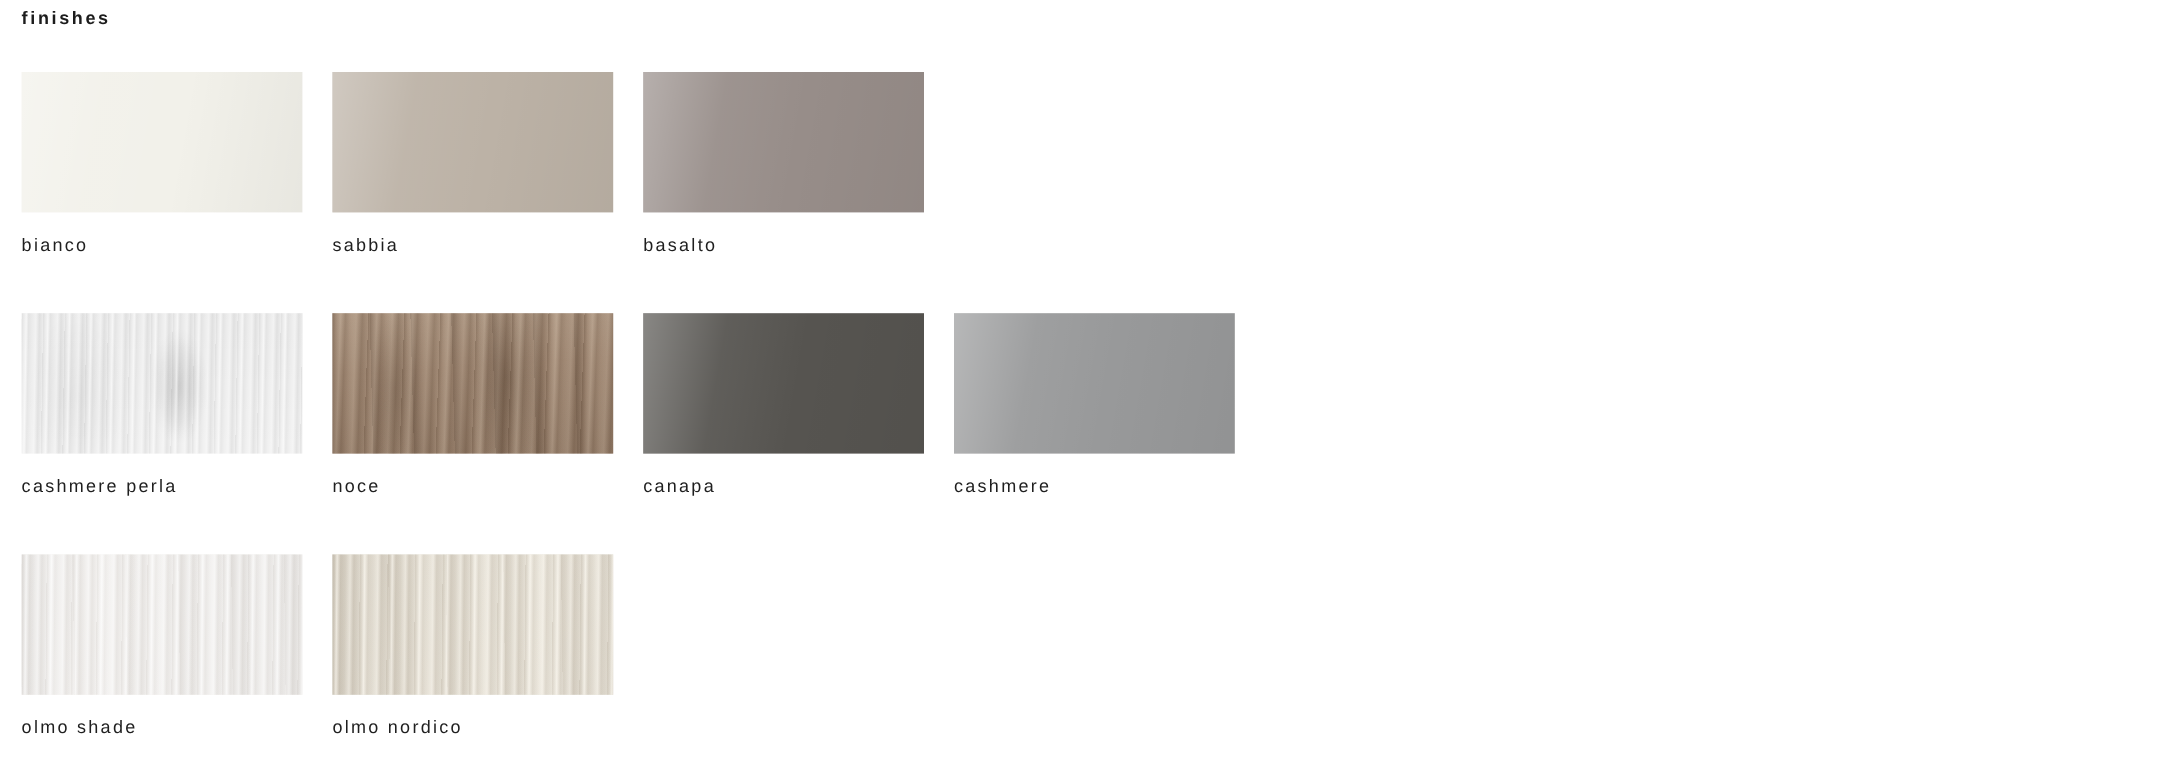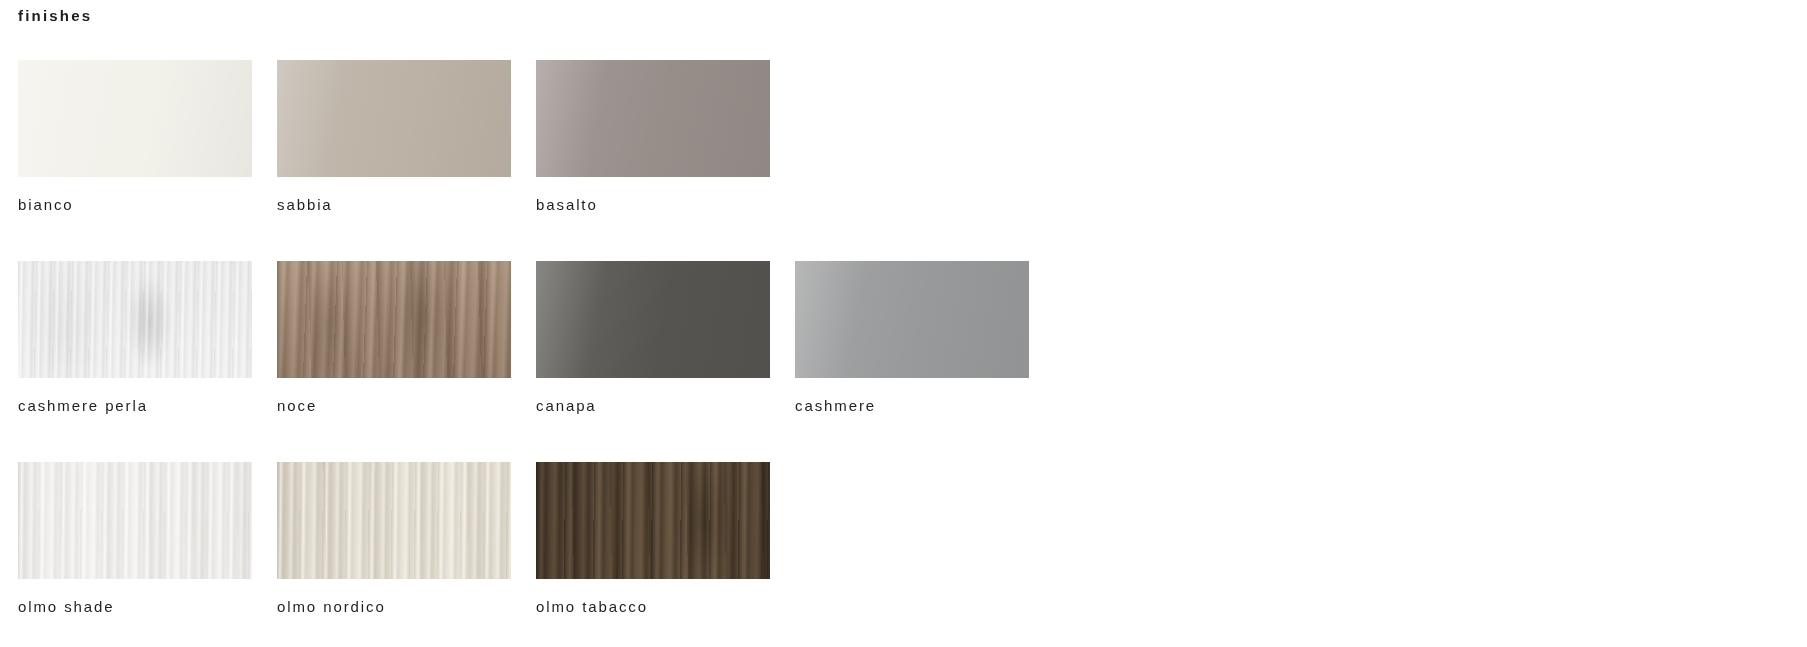--- a/index.html
+++ b/index.html
@@ -198,20 +198,16 @@
 
     <div class="row">
       <div class="cell">
         <span class="swatch fin-olmo-shade" style="background-color: rgb(240, 238, 236);"></span>
         <span class="swatch-label">olmo shade</span>
       </div>
       <div class="cell">
         <span class="swatch fin-olmo-nordico" style="background-color: rgb(221, 215, 203);"></span>
         <span class="swatch-label">olmo nordico</span>
       </div>
-      <div class="cell">
-        <span class="swatch fin-olmo-tabacco" style="background-color: rgb(86, 70, 52);"></span>
-        <span class="swatch-label">olmo tabacco</span>
-      </div>
     </div>
 
   </div>
 </div>
 
 </body></html>

